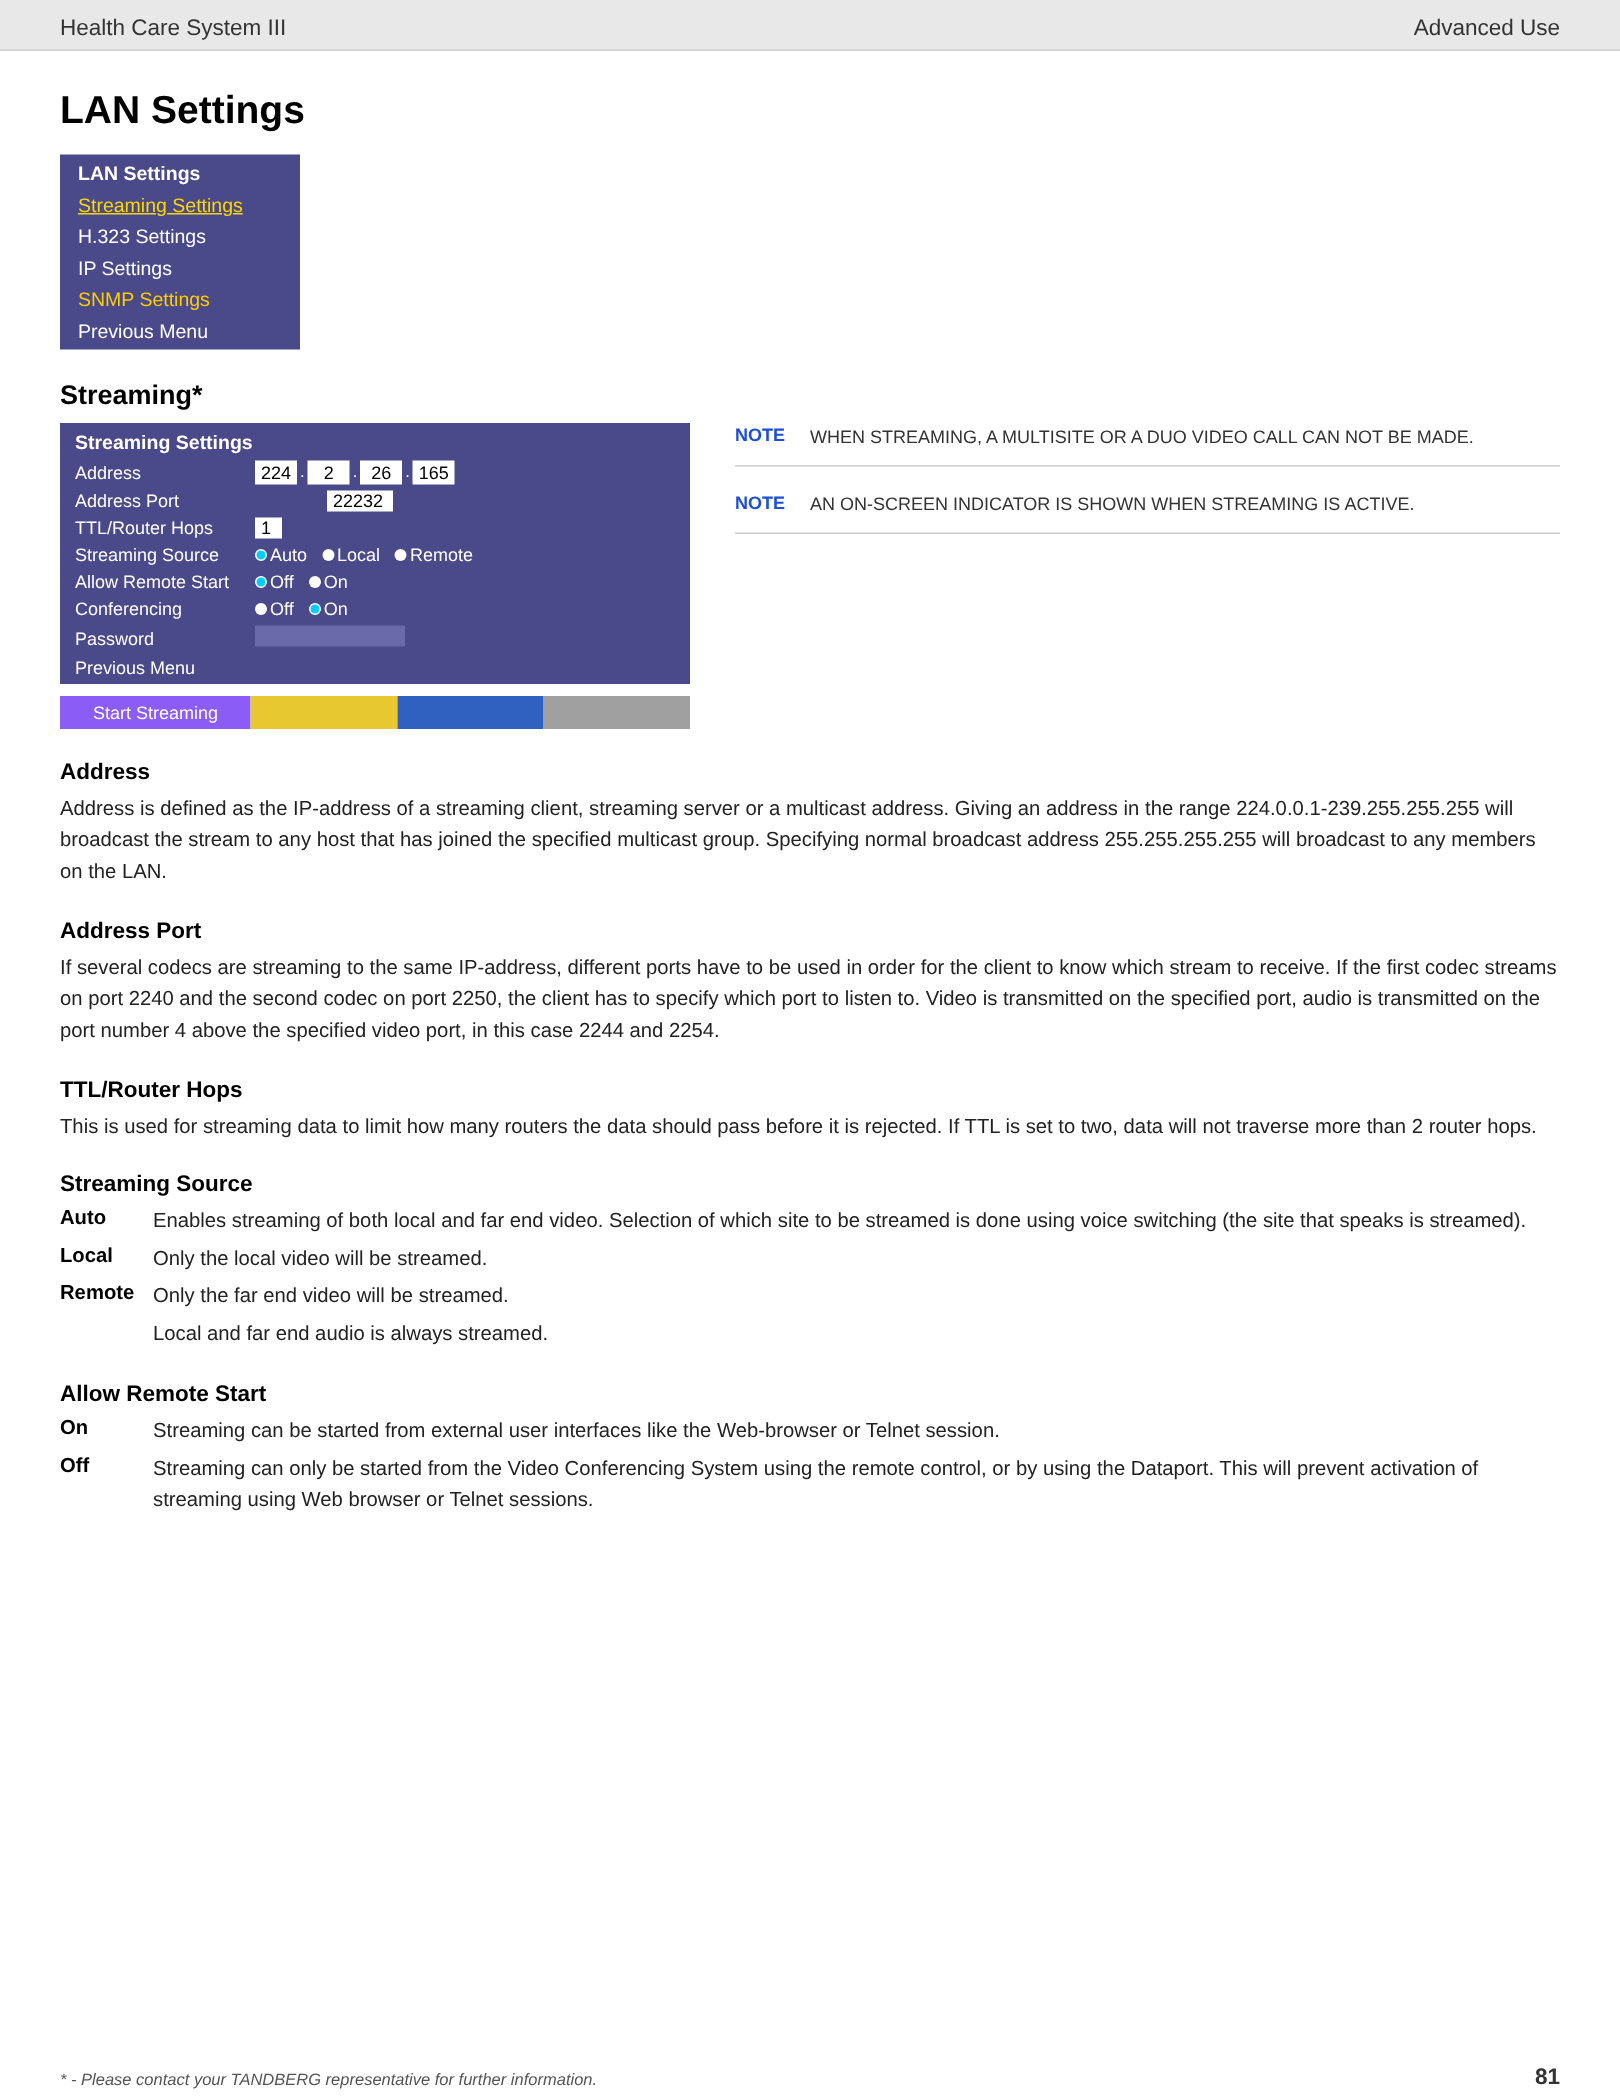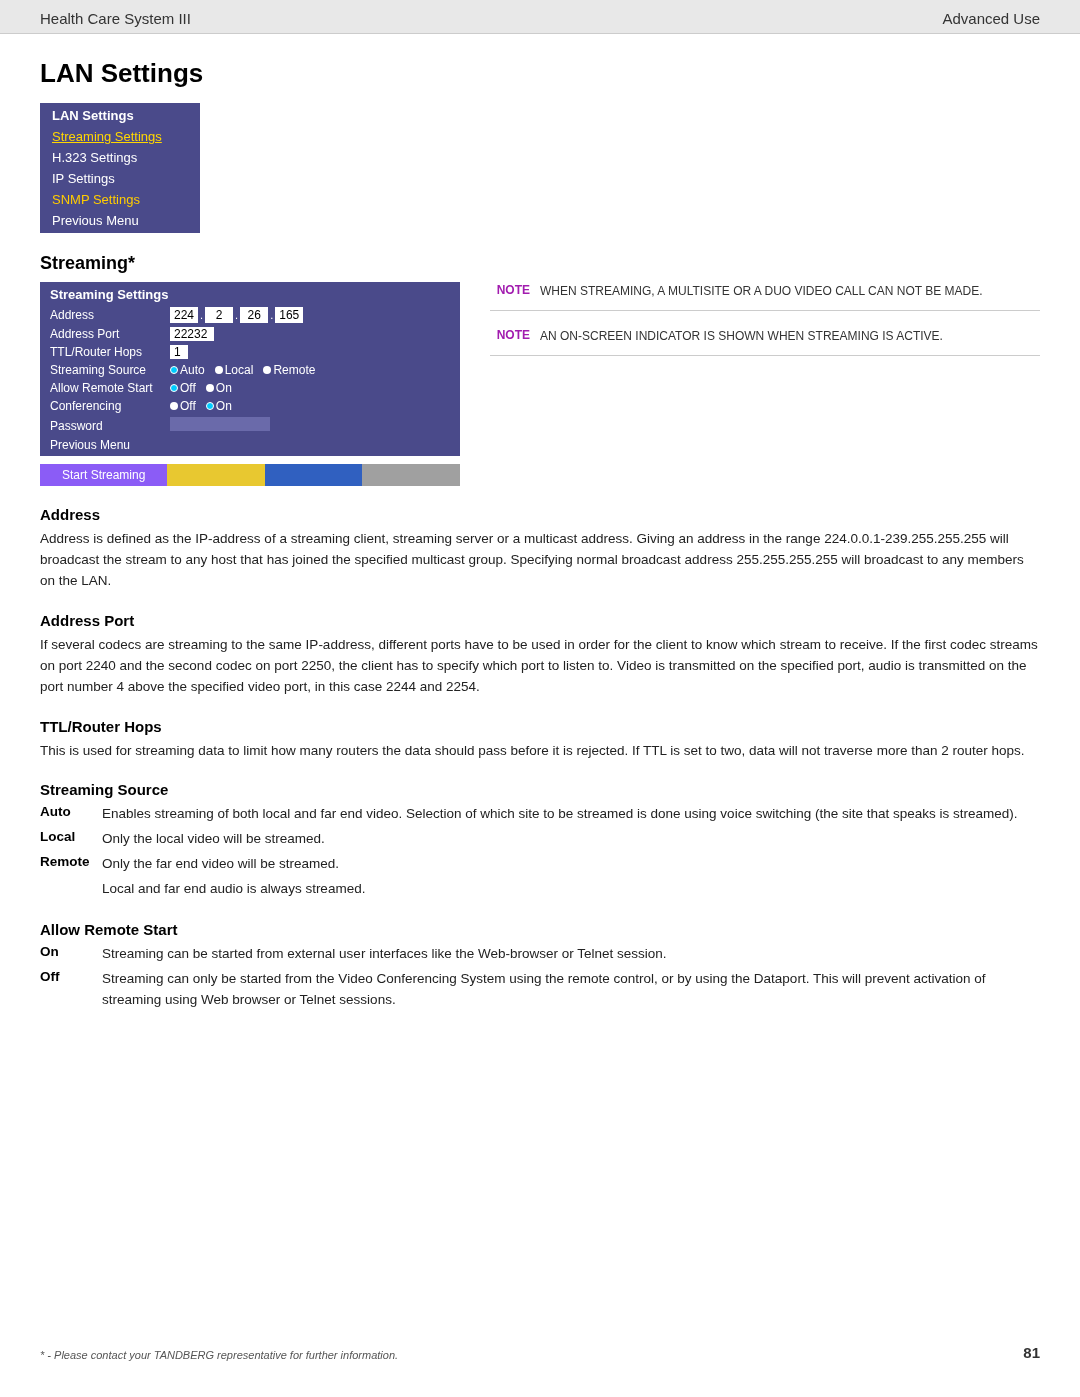--- a/index.html
+++ b/index.html
@@ -129,20 +129,21 @@
       min-width: 28px;
       text-align: center;
     }
     .port-value {
       background: #fff;
       color: #000;
       font-size: 12px;
       padding: 0 4px;
       min-width: 44px;
       display: inline-block;
+      margin-left: 48px;
     }
     .ttl-value {
       background: #fff;
       color: #000;
       font-size: 12px;
       padding: 0 4px;
       min-width: 18px;
       display: inline-block;
     }
     .radio-group {
@@ -192,24 +193,23 @@
     }
     .note-box {
       display: flex;
       gap: 10px;
       border-bottom: 1px solid #ccc;
       padding-bottom: 10px;
     }
     .note-label {
       font-weight: bold;
       font-size: 12px;
-      color: #a21caf;
+      color: #1d4ed8;
       min-width: 40px;
       padding-top: 1px;
-      text-align: right;
     }
     .note-text {
       font-size: 12px;
       color: #333;
       text-transform: uppercase;
       line-height: 1.5;
     }
 
     
     .start-streaming-bar {
@@ -289,21 +289,21 @@
       font-size: 13.5px;
       color: #222;
       line-height: 1.55;
       margin-left: 62px;
       margin-bottom: 21px;
     }
 
     
     .page-footer {
       position: absolute;
-      bottom: 36px;
+      bottom: 4px;
       left: 40px;
       right: 40px;
       display: flex;
       justify-content: space-between;
       align-items: flex-end;
     }
     .footer-note {
       font-size: 11px;
       color: #555;
       font-style: italic;

